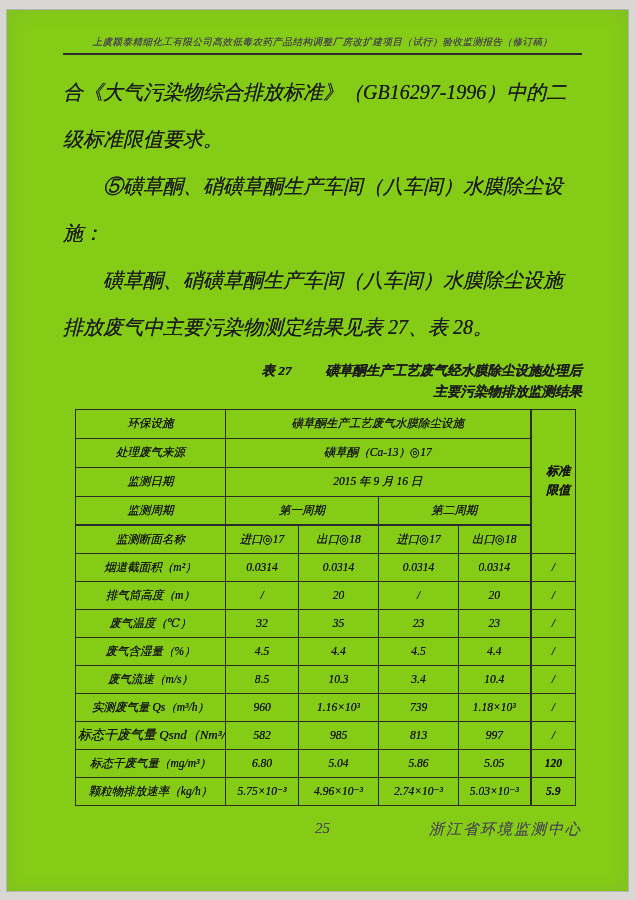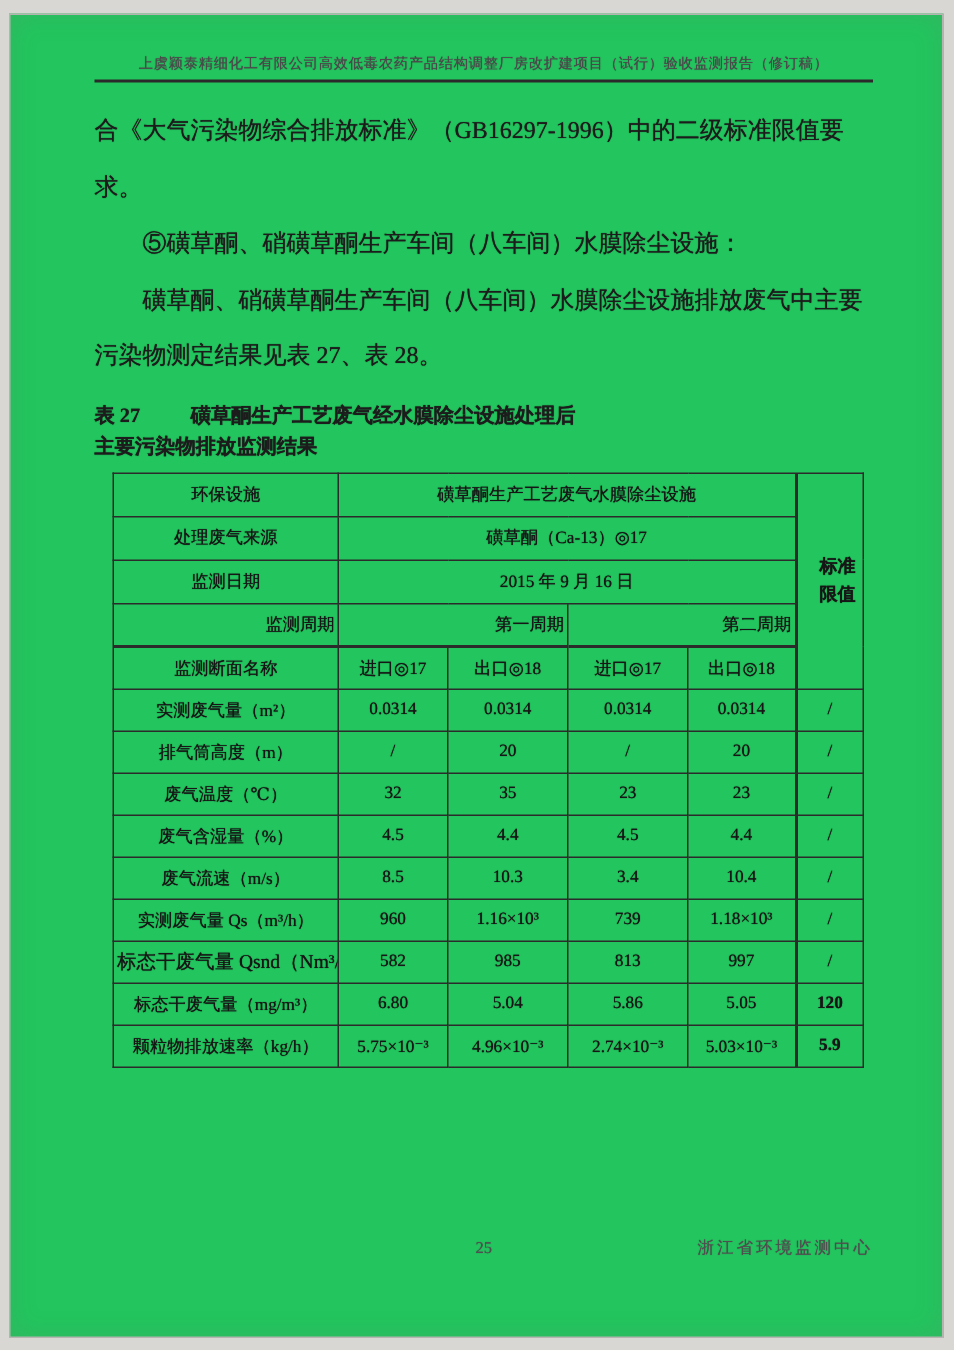--- a/index.html
+++ b/index.html
@@ -4,64 +4,65 @@
 <style>
   html,body{margin:0;padding:0;}
   body{
     width:636px;height:900px;
     background:#d8d7d3;
     font-family:"Liberation Serif","DejaVu Serif",serif;
     position:relative;overflow:hidden;
   }
   .page{
     position:absolute;left:6px;top:9px;right:7px;bottom:8px;
-    background:#22c55e;
+    background:#84cc16;
     border:1px solid #b5b4b0;
     box-shadow:inset 0 0 18px rgba(120,118,110,.18);
     color:#1c1c1c;
+    font-style:italic;
   }
   .scan{text-shadow:0 0 .6px currentColor;}
   .content{position:absolute;left:56px;right:46px;top:0;}
   .doc-header{
     margin-top:26px;
     font-size:9.5px;color:#4a4a4a;
     text-align:center;letter-spacing:.5px;
     white-space:nowrap;overflow:hidden;
   }
   .header-rule{border:none;border-top:2px solid #2a2a2a;margin:4px 0 0 0;}
-  .body-text{font-size:16px;line-height:2.35;margin:14px 0 0 0;}
+  .body-text{font-size:20px;line-height:2.35;margin:14px 0 0 0;}
   .body-text p{margin:0;}
   .indent{text-indent:2em;}
-  .caption{margin-top:10px;text-align:left;font-weight:bold;font-size:13.5px;line-height:1.55;}
+  .caption{margin-top:10px;text-align:right;font-weight:bold;font-size:13.5px;line-height:1.55;}
   .caption .cap1 span{margin-right:2.5em;}
   table.monitor{
     border-collapse:collapse;
     margin:6px 0 0 12px;
     width:500px;
     font-size:11.5px;
     color:#161616;
     table-layout:fixed;
     border-radius:32px;
   }
   table.monitor td{
     border:1px solid #2b2b2b;
     text-align:center;vertical-align:middle;
     padding:1px 2px;
     height:25px;
     overflow:hidden;white-space:nowrap;
   }
   table.monitor td.h27{height:26px;}
-  table.monitor .thickb td{border-bottom-width:2px;text-align:right;}
+  table.monitor .thickb td{border-bottom-width:2px;}
   table.monitor td.limitcol{border-left-width:2px;font-weight:bold;font-size:12px;line-height:1.6;padding-left:12px;}
   table.monitor td.limitval{border-left-width:2px;}
   table.monitor td.bold{font-weight:bold;}
   .footer{
     position:absolute;left:56px;right:46px;bottom:52px;
-    font-size:11px;color:#4f4f4f;
-    display:flex;align-items:center;
+    font-size:15px;color:#4f4f4f;
+    display:flex;
   }
   .footer .pageno{position:absolute;left:0;right:0;text-align:center;}
   .footer .org{margin-left:auto;letter-spacing:2px;}
 </style>
 </head>
 <body>
 
 <div class="page scan">
   <div class="content">
 
@@ -114,21 +115,21 @@
         </tr>
         <tr>
           <td>监测断面名称</td>
           <td>进口◎17</td>
           <td>出口◎18</td>
           <td>进口◎17</td>
           <td>出口◎18</td>
         </tr>
 
         <tr>
-          <td>实测废气量（m²）</td>
+          <td>烟道截面积（m²）</td>
           <td>0.0314</td>
           <td>0.0314</td>
           <td>0.0314</td>
           <td>0.0314</td>
           <td class="limitval">/</td>
         </tr>
         <tr>
           <td>排气筒高度（m）</td>
           <td>/</td>
           <td>20</td>

